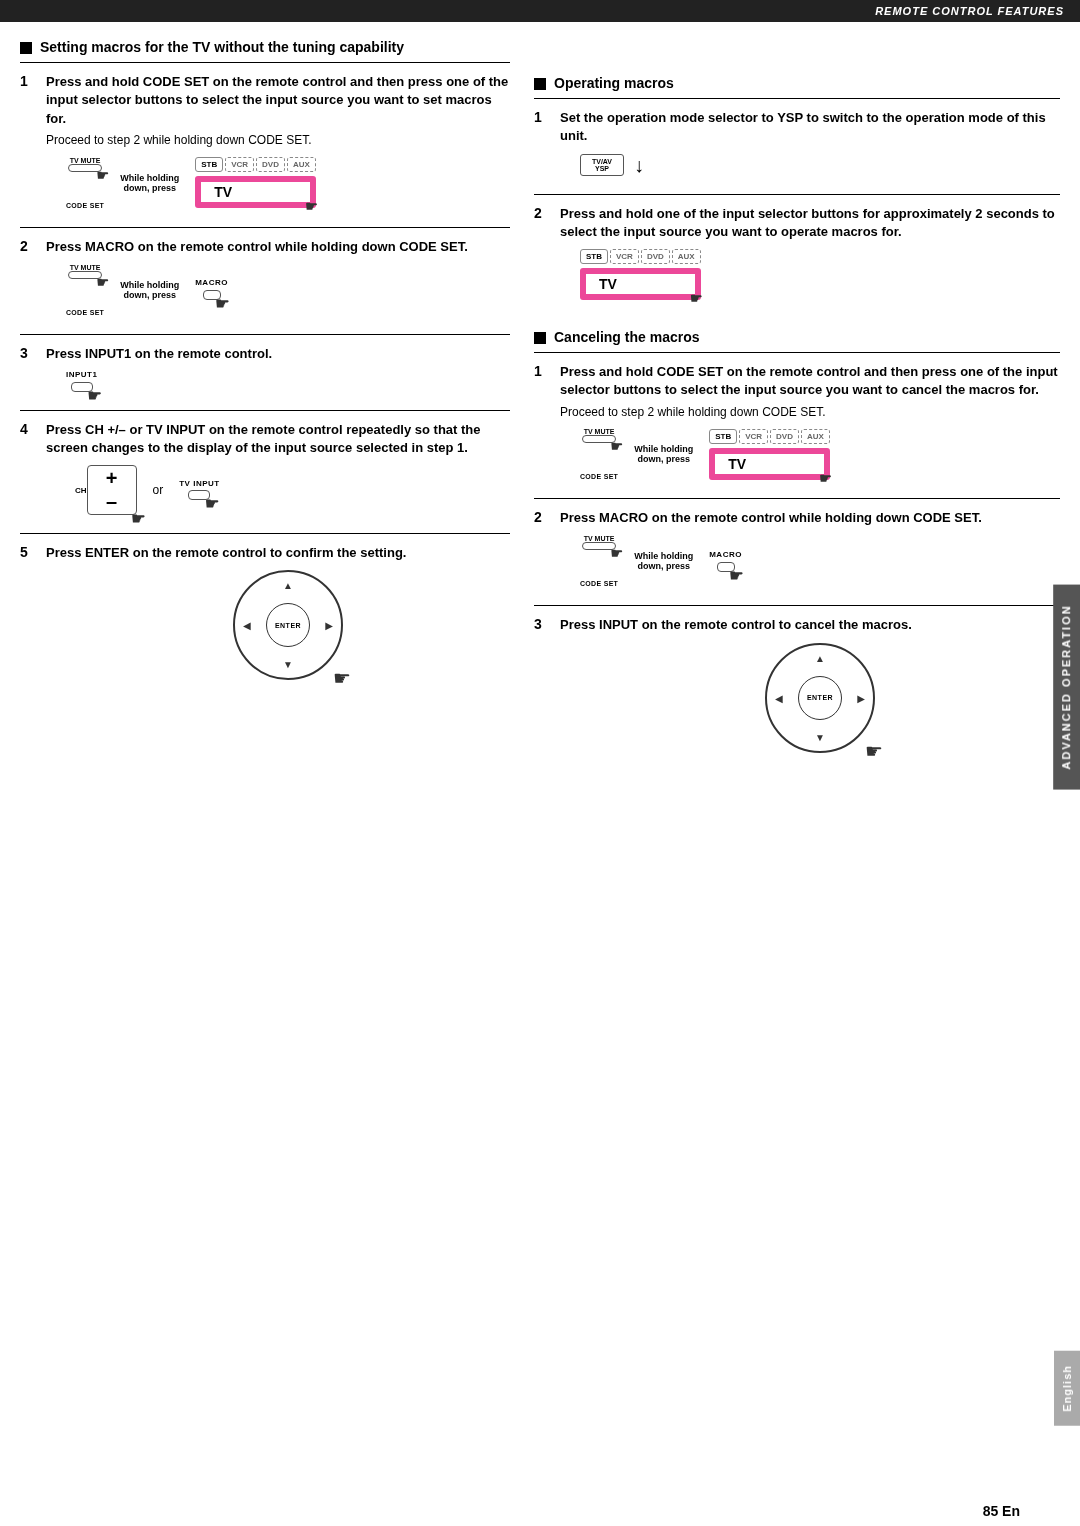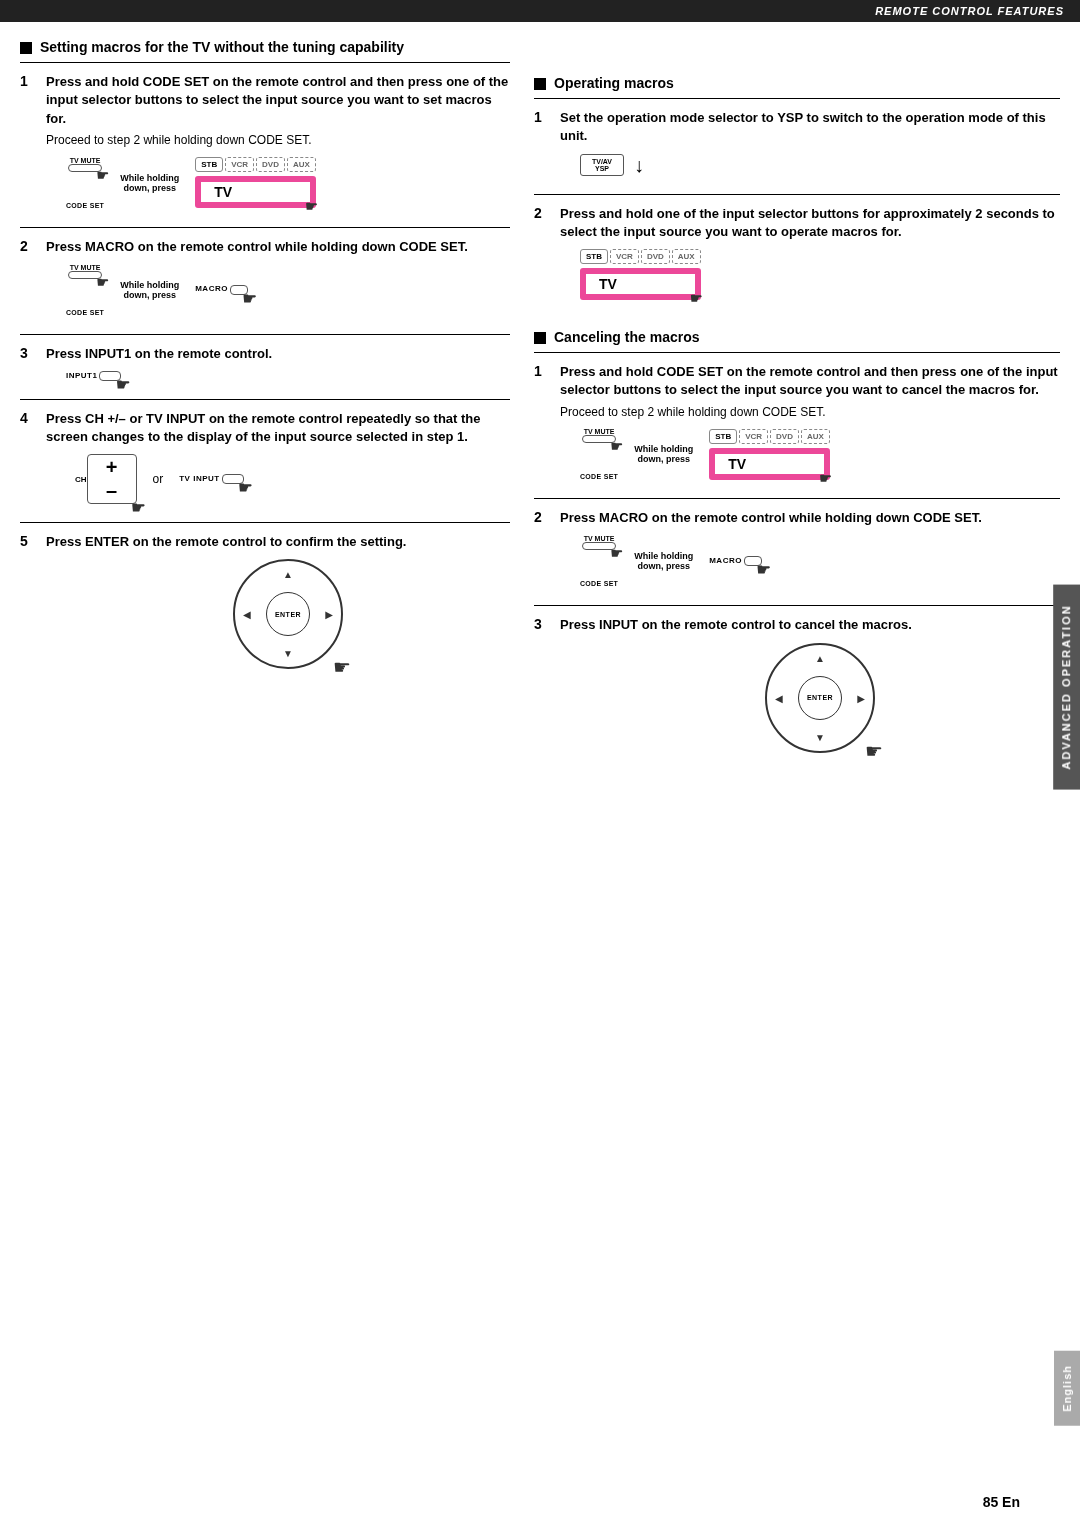--- a/index.html
+++ b/index.html
@@ -113,20 +113,21 @@
     .illus {
       display: flex;
       align-items: center;
       gap: 16px;
       margin: 8px 0 8px 20px;
     }
 
     
     .btn-illus {
       display: flex;
+      flex-direction: column;
       align-items: center;
       gap: 2px;
     }
     .btn-label {
       font-size: 8px;
       font-weight: bold;
       letter-spacing: 0.5px;
       text-align: center;
       line-height: 1.1;
     }
@@ -618,15 +619,15 @@
 
 <div style="position:fixed;right:0;top:45%;transform:translateY(-50%);background:#555;color:#fff;writing-mode:vertical-rl;text-orientation:mixed;transform:translateY(-50%) rotate(180deg);padding:20px 7px;font-size:11px;font-weight:bold;letter-spacing:2px;line-height:1.2;text-align:center;">
   <span>ADVANCED
 OPERATION</span>
 </div>
 
 <div style="position:fixed;right:0;bottom:100px;background:#aaa;color:#fff;writing-mode:vertical-rl;text-orientation:mixed;transform:rotate(180deg);padding:14px 7px;font-size:11px;font-weight:bold;letter-spacing:1px;">
   <span>English</span>
 </div>
 
-<div style="position:absolute;bottom:16px;right:60px;font-size:14px;font-weight:bold;">
+<div style="position:absolute;bottom:7px;right:60px;font-size:14px;font-weight:bold;">
   <span>85 En</span>
 </div>
 
 </body></html>

